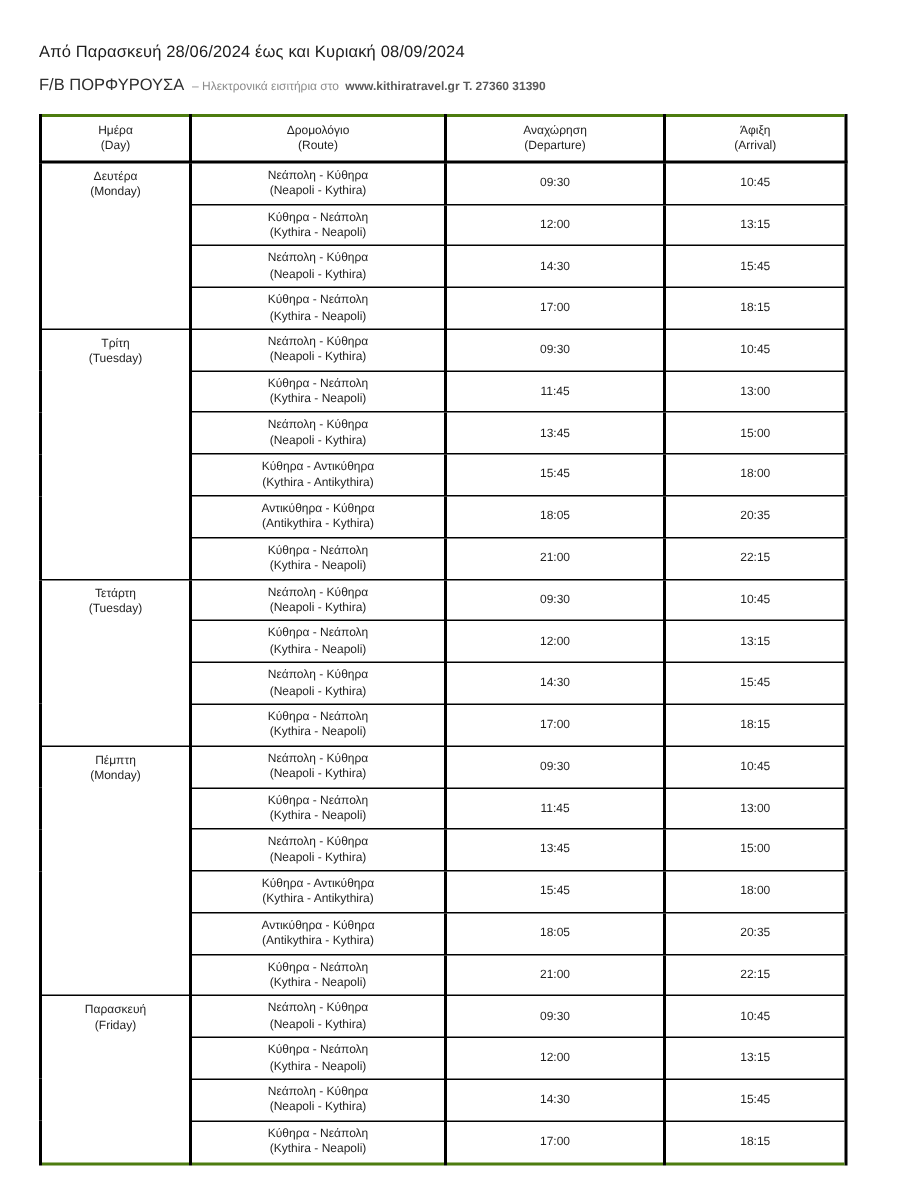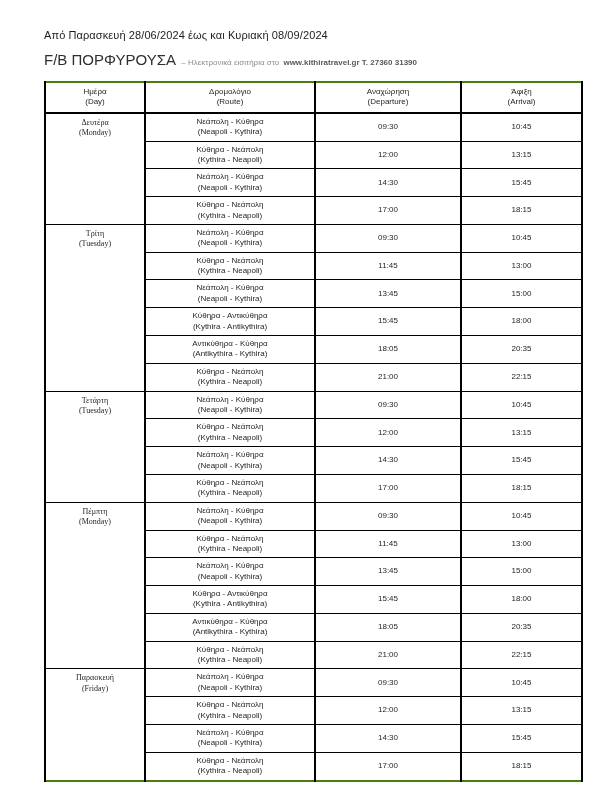--- a/index.html
+++ b/index.html
@@ -9,38 +9,38 @@
   }
   body {
     width: 612px;
     height: 792px;
     font-family: "Liberation Sans", sans-serif;
     color: #1f1f1f;
     position: relative;
   }
   .page {
     position: absolute;
-    left: 44px;
+    left: 26px;
     top: 0;
     width: 537px;
   }
   .title {
     margin-top: 29px;
     font-size: 11px;
     color: #1c1c1c;
     letter-spacing: 0.1px;
     white-space: nowrap;
   }
   .subtitle {
     margin-top: 10px;
     font-size: 8px;
     white-space: nowrap;
   }
   .ferry-name {
-    font-size: 15px;
+    font-size: 11px;
     color: #2e2e2e;
     margin-right: 3px;
     text-align: right;
   }
   .subtitle-note {
     color: #8c8c8c;
     margin-right: 2px;
     text-align: center;
   }
   .subtitle-contact {
@@ -67,21 +67,20 @@
     color: #1f1f1f;
     overflow: hidden;
   }
   .timetable thead th {
     border-bottom-width: 2px;
     padding: 4px 2px;
   }
   .timetable td.day-cell {
     vertical-align: top;
     padding-top: 4px;
-    font-family: Liberation Serif, serif;
   }
   .timetable td.time-cell {
     vertical-align: middle;
   }
 </style>
 </head>
 <body>
 
 <div class="page">
 

